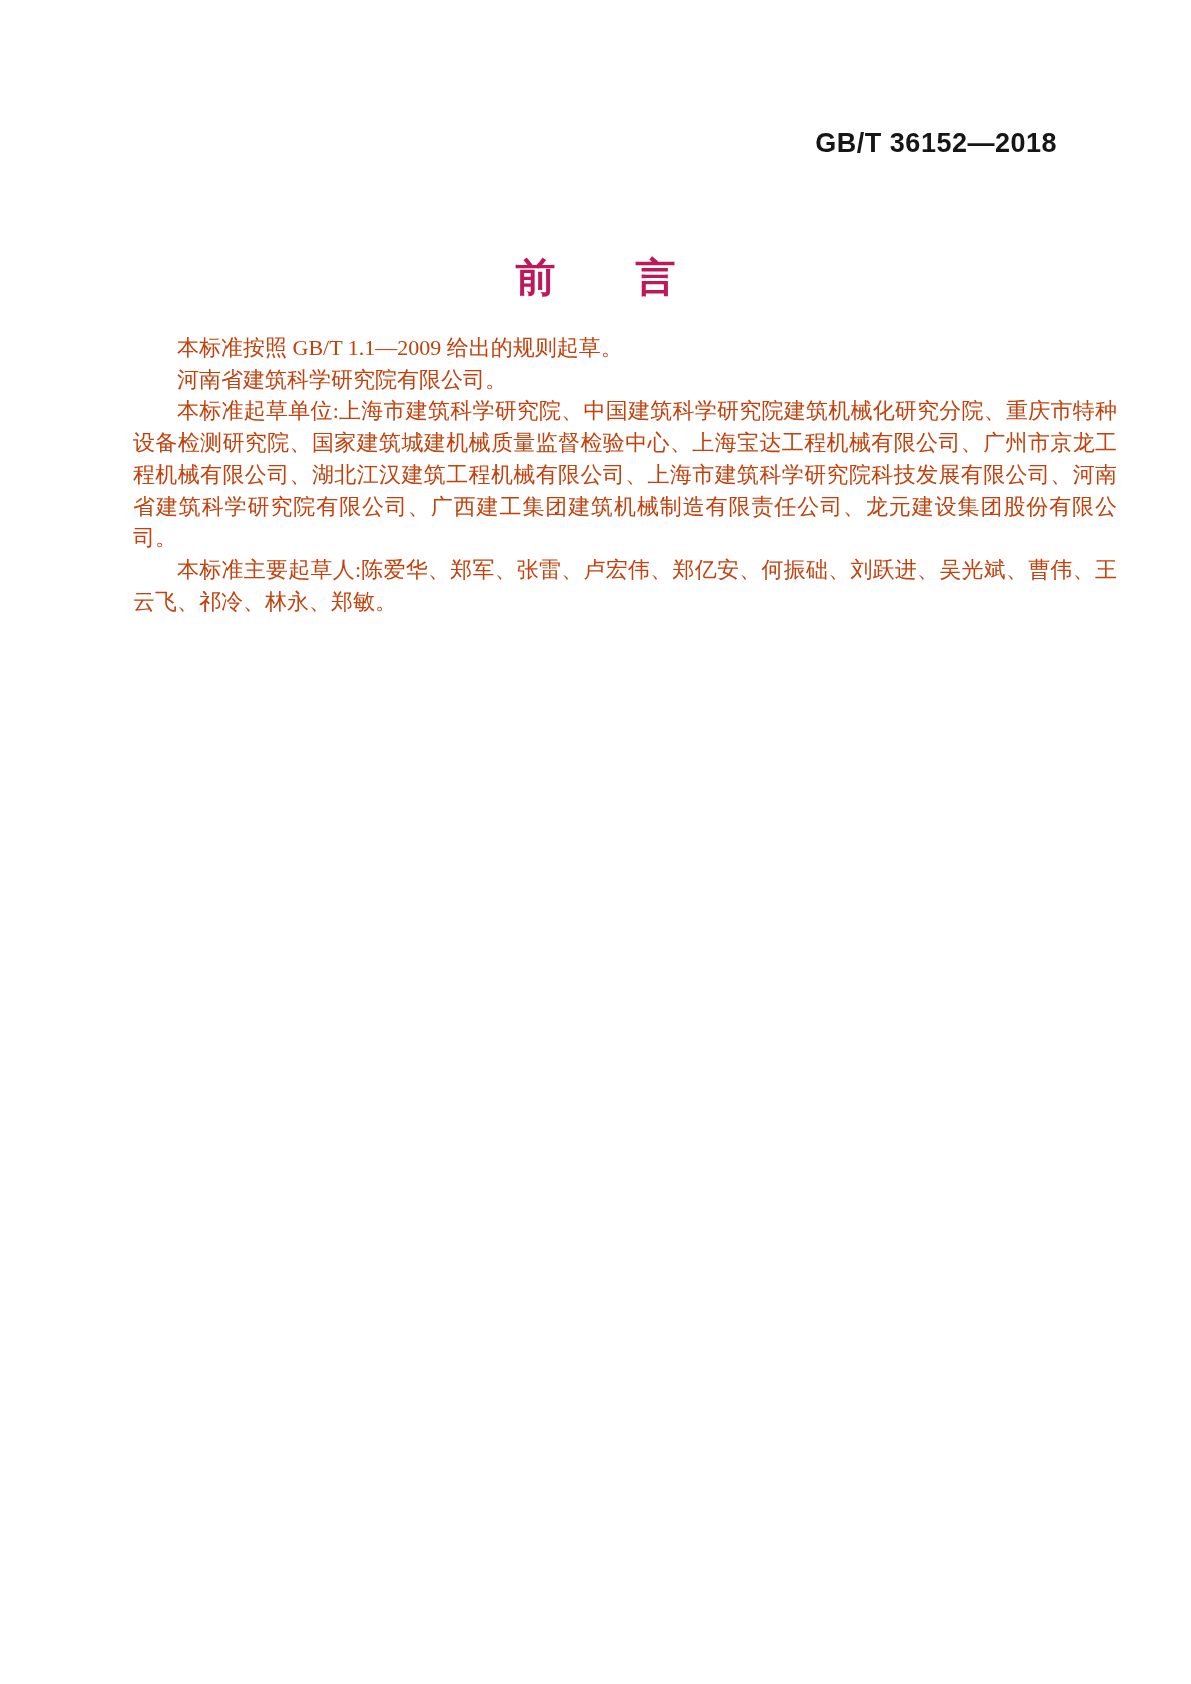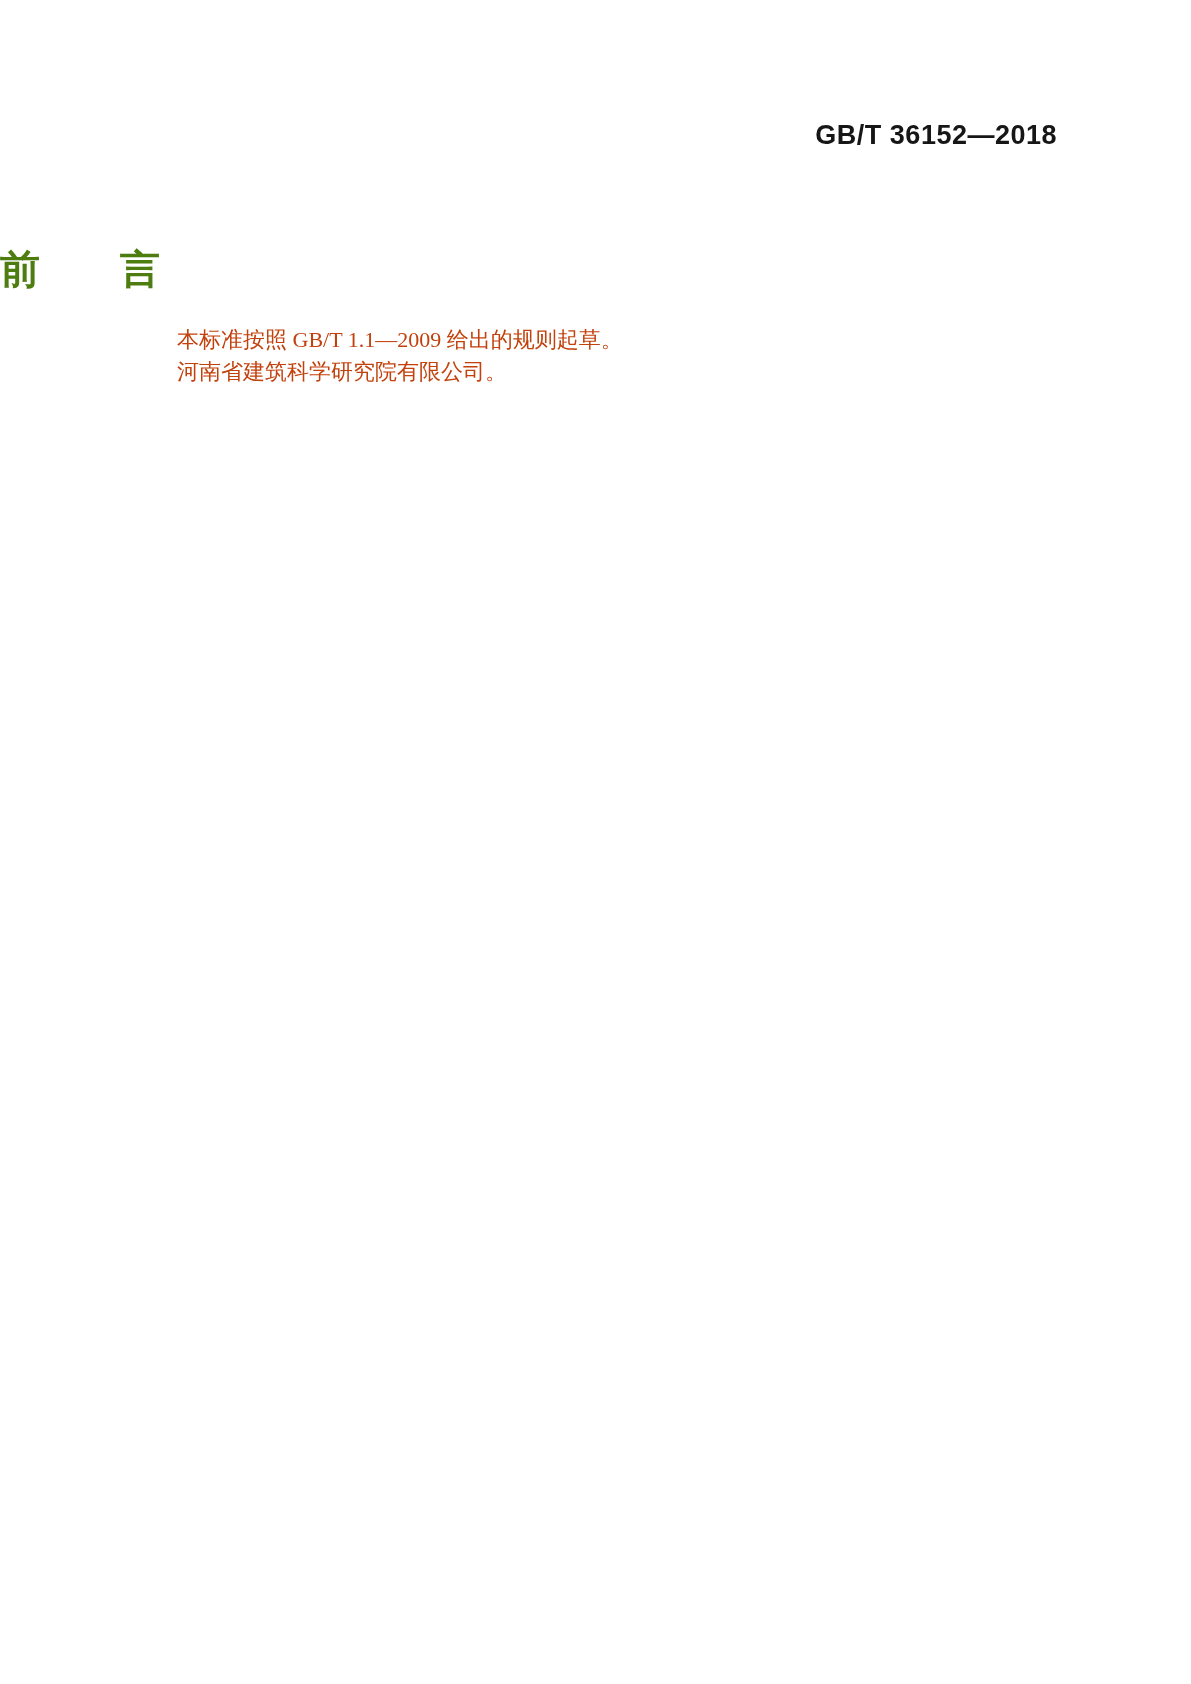--- a/index.html
+++ b/index.html
@@ -4,21 +4,21 @@
 <style>
   html, body {
     margin: 0;
     padding: 0;
     background: #ffffff;
   }
   .page {
     position: relative;
     width: 1191px;
     height: 1188px;
-    margin: 0 auto;
+    margin: 8px auto;
     background: #ffffff;
     color: #161616;
     overflow: hidden;
     font-family: "Liberation Serif", "DejaVu Serif", serif;
   }
   .doc-code {
     position: absolute;
     top: 120px;
     right: 134px;
     font-family: "Liberation Sans", "DejaVu Sans", sans-serif;
@@ -26,26 +26,26 @@
     font-size: 27px;
     letter-spacing: 0.5px;
     color: #161616;
     white-space: nowrap;
   }
   .foreword-title {
     position: absolute;
     top: 218px;
     left: 0;
     width: 100%;
-    text-align: left;
+    text-align: center;
     font-family: "Liberation Sans", "DejaVu Sans", sans-serif;
     font-weight: 700;
     font-size: 40px;
     line-height: 1.2;
-    color: #4d7c0f;
+    color: #be185d;
     white-space: pre;
   }
   .body-text {
     position: absolute;
     top: 324px;
     left: 133px;
     width: 984px;
     font-size: 22px;
     line-height: 31.7px;
     text-align: justify;
@@ -73,17 +73,19 @@
 
 <div class="page">
 
   <div class="doc-code">GB/T 36152—2018</div>
 
   <h1 class="foreword-title">前　　言</h1>
 
   <div class="body-text">
     <p>本标准按照 GB/T 1.1—2009 给出的规则起草。</p>
     <p>河南省建筑科学研究院有限公司。</p>
+    <p>本标准起草单位:上海市建筑科学研究院、中国建筑科学研究院建筑机械化研究分院、重庆市特种设备检测研究院、国家建筑城建机械质量监督检验中心、上海宝达工程机械有限公司、广州市京龙工程机械有限公司、湖北江汉建筑工程机械有限公司、上海市建筑科学研究院科技发展有限公司、河南省建筑科学研究院有限公司、广西建工集团建筑机械制造有限责任公司、龙元建设集团股份有限公司。</p>
+    <p>本标准主要起草人:陈爱华、郑军、张雷、卢宏伟、郑亿安、何振础、刘跃进、吴光斌、曹伟、王云飞、祁冷、林永、郑敏。</p>
   </div>
 
   <div class="page-number">I</div>
 
 </div>
 
 </body></html>

